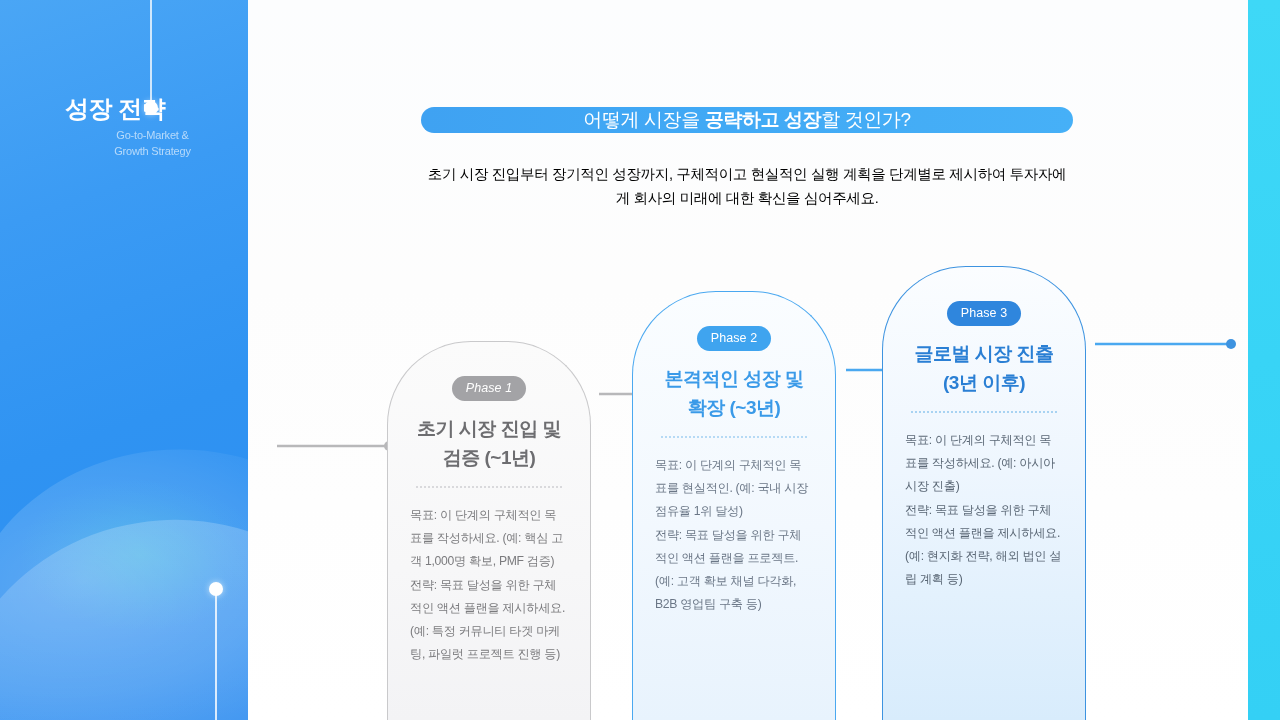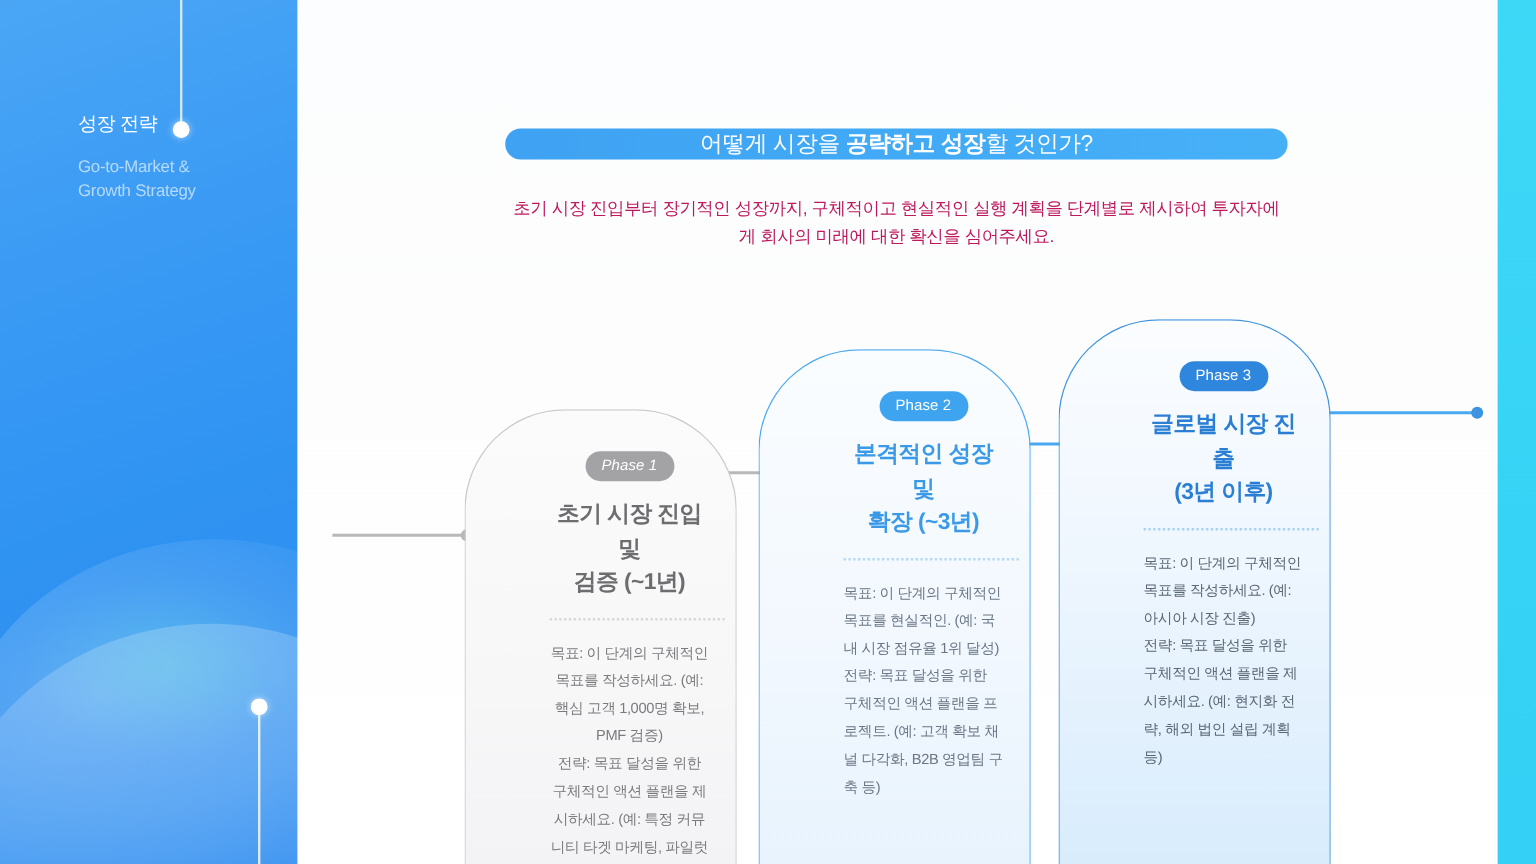--- a/index.html
+++ b/index.html
@@ -64,32 +64,33 @@
   }
   .dot-bottom {
     position: absolute; left: 209px; top: 582px;
     width: 14px; height: 14px; border-radius: 50%;
     background: #ffffff;
     box-shadow: 0 0 6px rgba(255,255,255,0.6);
   }
 
   .sidebar-title {
     position: absolute; left: 65px; top: 93px;
-    font-size: 16px; font-weight: normal;
+    font-size: 24px; font-weight: bold;
     color: #ffffff;
     letter-spacing: -0.5px;
     white-space: nowrap;
   }
   .sidebar-sub {
     position: absolute; left: 65px; top: 128px;
     width: 175px;
-    font-size: 14px; font-weight: normal;
+    font-size: 11px; font-weight: normal;
     line-height: 1.45;
     color: rgba(255,255,255,0.62);
     letter-spacing: -0.2px;
+    text-align: center;
   }
 
   
   .right-strip {
     position: absolute; right: 0; top: 0;
     width: 32px; height: 720px;
     background: linear-gradient(180deg, #3ed8f7 0%, #38d4f6 50%, #34d0f5 100%);
   }
   .right-strip-edge {
     position: absolute; right: 30px; top: 0;
@@ -117,39 +118,38 @@
     letter-spacing: -0.4px;
     white-space: nowrap;
   }
   .banner-text b { font-weight: bold; }
 
   .subtitle {
     position: absolute; left: 421px; top: 163px;
     width: 652px;
     text-align: center;
     font-size: 14.5px; line-height: 1.65;
-    color: #be185d;
+    color: #000000;
     letter-spacing: -0.35px;
   }
 
   
   .connectors {
     position: absolute; left: 0; top: 0;
     width: 1280px; height: 720px;
     pointer-events: none;
   }
 
   
   .card {
     position: absolute;
-    width: 227px;
+    width: 204px;
     overflow: hidden;
     border-top-left-radius: 84px;
     border-top-right-radius: 84px;
-    padding-left: 48px;
   }
   .card-inner {
     position: relative;
     padding: 0 22px;
     height: 100%;
   }
   .badge {
     display: block;
     margin: 0 auto;
     width: 74px;
@@ -185,21 +185,21 @@
 
   
   #card1 {
     left: 387px; top: 341px; height: 379px;
     background: linear-gradient(180deg, #fbfbfb 0%, #f7f7f8 60%, #f3f3f5 100%);
     border: 1.5px solid #c9c9cb;
     border-bottom: none;
   }
   #card1 .badge { background: #a3a3a6; }
   #card1 .card-title { color: #6d6d70; }
-  #card1 .card-body { color: #7b7b7e; text-align: center; }
+  #card1 .card-body { color: #7b7b7e; }
   #card1 .divider { border-top-color: #d9d9dc; }
 
   
   #card2 {
     left: 632px; top: 291px; height: 429px;
     background: linear-gradient(180deg, #fafdff 0%, #f2f8fe 55%, #e8f3fd 100%);
     border: 1.5px solid #4aa8f0;
     border-bottom: none;
   }
   #card2 .badge { background: #3fa4ef; }

